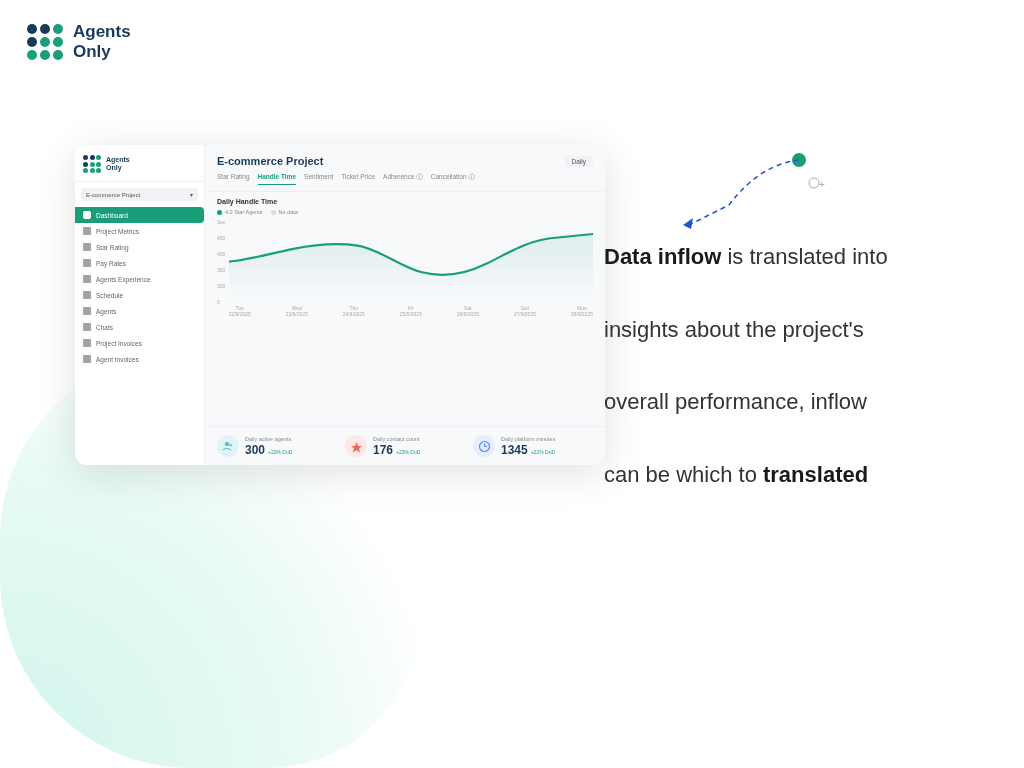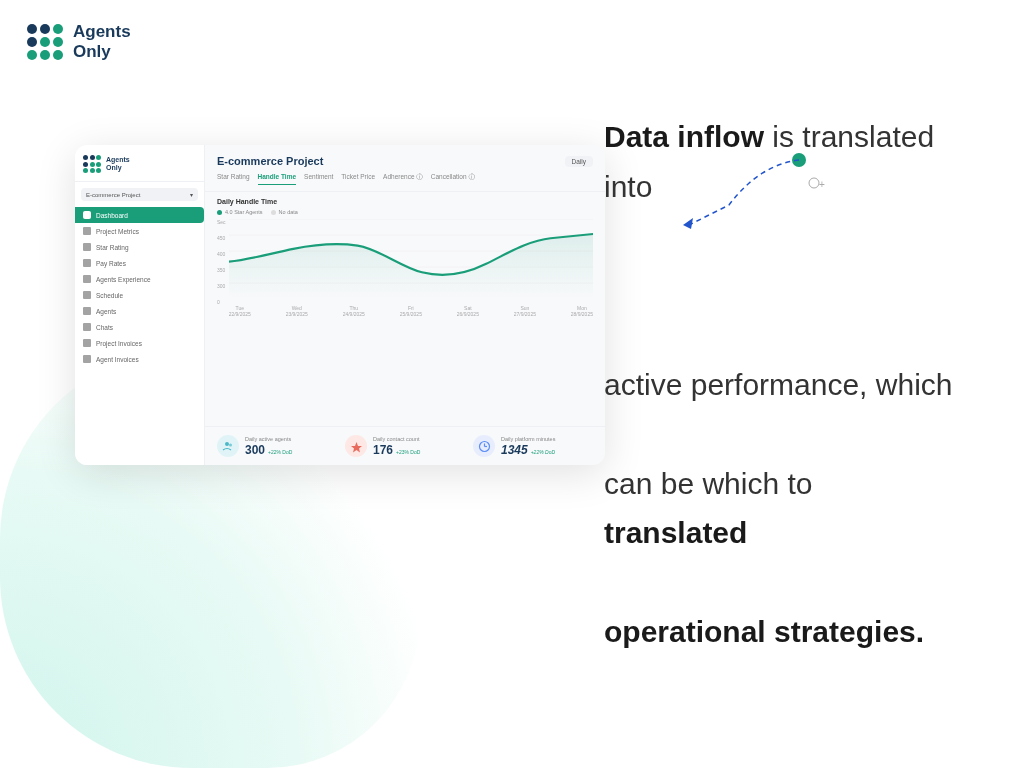--- a/index.html
+++ b/index.html
@@ -264,21 +264,21 @@
     
     .text-content {
       position: absolute;
       right: 60px;
       top: 50%;
       transform: translateY(-50%);
       width: 360px;
       z-index: 5;
     }
     .text-content p {
-      font-size: 30px;
+      font-size: 22px;
       color: #333;
       line-height: 1.65;
       font-weight: 400;
     }
     .text-content strong {
       font-weight: 700;
       color: #1a1a1a;
     }
 
     
@@ -539,36 +539,36 @@
         <div class="mock-stat">
           <div class="mock-stat-icon" style="background:#e8edfd;">
             <svg width="13" height="13" viewBox="0 0 13 13">
                 <circle cx="6.5" cy="6.5" r="5" stroke="#5b8df5" stroke-width="1.2" fill="none"></circle>
                 <line x1="6.5" y1="3.5" x2="6.5" y2="6.5" stroke="#5b8df5" stroke-width="1.2"></line>
                 <line x1="6.5" y1="6.5" x2="9" y2="6.5" stroke="#5b8df5" stroke-width="1.2"></line>
               </svg>
           </div>
           <div class="mock-stat-info">
             <div class="mock-stat-label">Daily platform minutes</div>
-            <div style="display:flex;align-items:baseline;font-style:italic;">
+            <div style="display:flex;align-items:baseline;">
               <span class="mock-stat-value">1345</span>
               <span class="mock-stat-change">+22% DoD</span>
             </div>
           </div>
         </div>
       </div>
     </div>
   </div>
 </div>
 
 <div class="text-content">
   <p>
     <strong>Data inflow</strong>
     <span> is translated into</span>
     <br><br>
+    <span>insights about the project's</span>
     <br><br>
-    <span>active performance, which</span>
+    <span>overall performance, inflow</span>
     <br><br>
     <span>can be which to </span><strong>translated</strong>
     <br><br>
-    <strong>operational strategies.</strong>
   </p>
 </div>
 
 </body></html>

